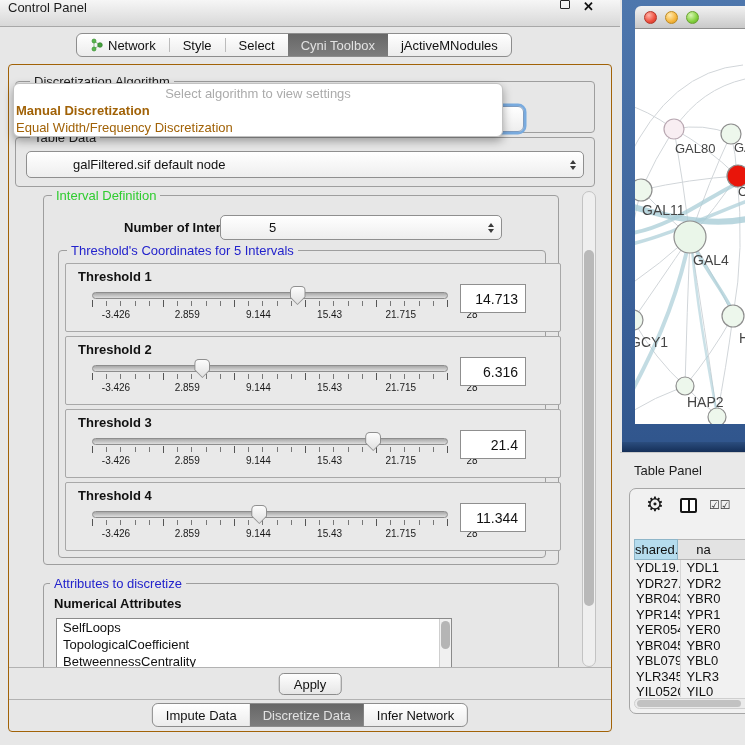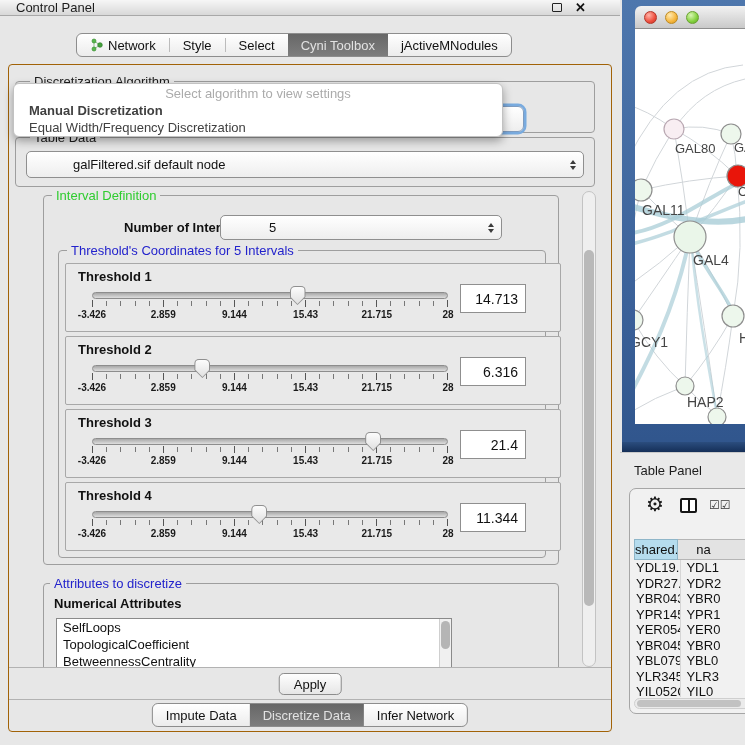--- a/index.html
+++ b/index.html
@@ -1,23 +1,23 @@
 <!DOCTYPE html>
 <html><head>
 <meta charset="utf-8">
 <style>
   * { margin:0; padding:0; box-sizing:border-box; }
   html,body { width:745px; height:745px; overflow:hidden; }
   body { font-family:"Liberation Sans", sans-serif; background:#e7e7e7; position:relative; color:#111; }
 
   
   .cp { position:absolute; left:0; top:0; width:620px; height:745px; background:#e7e7e7; }
-  .cp-titlebar { position:absolute; left:0; top:0; width:620px; height:16px;
+  .cp-titlebar { position:absolute; left:0; top:0; width:620px; height:27px;
     background:linear-gradient(#f6f6f6,#d8d8d8); border-bottom:1px solid #a8a8a8;
-    display:flex; align-items:center; font-size:13px; padding:0 16px; }
+    display:flex; font-size:13px; padding:0 8px; }
   .cp-title { flex:0 0 auto; color:#1c1c1c; }
   .cp-titlebar .spacer { flex:1; }
   .float-btn { width:10px; height:9px; border:1.5px solid #222; border-radius:1px; margin-right:13px; }
   .close-btn { font-size:13px; font-weight:bold; color:#111; line-height:1; margin-right:18px; }
 
   .seg { display:flex; border:1px solid #8d8d8d; border-radius:6px; overflow:hidden;
     background:linear-gradient(#ffffff,#ececec); height:24px; font-size:13px; }
   .seg-item { display:flex; align-items:center; padding:0 13px; color:#111; white-space:nowrap; }
   .seg-item.active { background:linear-gradient(#676767,#7d7d7d); color:#e2e2e2; }
   .seg-div { width:1px; height:14px; background:#bcbcbc; align-self:center; }
@@ -68,21 +68,21 @@
   .ticks-minor { position:absolute; left:0; top:15px; width:357px; height:5px;
     background:repeating-linear-gradient(to right,#777 0 1px,transparent 1px 14.2px); }
   .ticks-major { position:absolute; left:0; top:14px; width:357px; height:7px;
     background:repeating-linear-gradient(to right,#555 0 1px,transparent 1px 71px); }
   .thumb { position:absolute; top:0; width:16px; height:19px; background:#8f8f8f;
     border-radius:5px 5px 0 0; clip-path:polygon(0 0,100% 0,100% 58%,50% 100%,0 58%); }
   .thumb .thumb-in { position:absolute; left:1px; top:1px; width:14px; height:17px;
     background:linear-gradient(#fcfcfc,#e0e0e0); border-radius:4px 4px 0 0;
     clip-path:polygon(0 0,100% 0,100% 58%,50% 100%,0 58%); }
   .tick-labels { position:absolute; left:0; top:23px; width:356px; height:14px; }
-  .tick-label { position:absolute; transform:translateX(-50%); font-size:10px; font-weight:bold; color:#1a1a1a; white-space:nowrap; }
+  .tick-label { position:absolute; transform:translateX(-50%); font-size:10px; font-weight:normal; color:#1a1a1a; white-space:nowrap;margin-left:24px; }
   .thr-value { position:absolute; left:394px; top:20px; width:66px; height:29px;
     border:1px solid #8f8f8f; background:#fff; font-family:"Liberation Sans",sans-serif;
     font-size:14px; text-align:right; padding-right:7px; color:#111; }
 
   .attr-group { left:30px; top:392px; width:516px; height:100px; border-radius:4px 4px 0 0; }
   .attr-title { position:absolute; left:10px; top:12px; font-size:13px; font-weight:bold; }
   .listbox { position:absolute; left:12px; top:34px; width:396px; height:50px;
     background:#fff; border:1px solid #8a8a8a; overflow:hidden; }
   .list-item { font-size:13px; line-height:17px; padding-left:6px; white-space:nowrap; }
   .list-vscroll { position:absolute; right:0; top:0; width:12px; height:48px; background:#f0f0f0; border-left:1px solid #cfcfcf; }
@@ -92,21 +92,21 @@
     border-top:1px solid #b2b2b2; border-bottom:1px solid #b2b2b2; }
   .apply-btn { position:absolute; left:50%; transform:translateX(-50%); top:5px; height:22px;
     padding:0 14px; font-size:13px; font-family:"Liberation Sans",sans-serif;
     border:1px solid #8c8c8c; border-radius:5px; background:linear-gradient(#fefefe,#e6e6e6); color:#111; }
 
   
   .popup { position:absolute; left:13px; top:83px; width:490px; height:54px; z-index:60;
     background:#fff; border:1px solid #c2c2c2; border-radius:6px;
     box-shadow:0 4px 10px rgba(0,0,0,.35); padding-top:2px; }
   .popup-placeholder { text-align:center; font-size:13px; color:#ababab; line-height:16px; }
-  .popup-item { font-size:13px; line-height:17px; padding-left:15px; color:#404040; }
+  .popup-item { font-size:13px; line-height:17px; padding-left:2px; color:#a16207; }
   .popup-item.bold { font-weight:bold; }
 
   
   .net-win { position:absolute; left:622px; top:0; width:123px; height:452px;
     background:linear-gradient(180deg,#4e77ad,#3a6098 70%,#30558c); }
   .net-bottom { position:absolute; left:0; bottom:0; width:100%; height:10px;
     background:linear-gradient(#2b4d7e,#152f58); }
   .net-titlebar { position:absolute; left:13px; top:6px; width:110px; height:23px;
     background:linear-gradient(#f2f2f2,#c9c9c9); border-radius:6px 0 0 0;
     border-bottom:1px solid #8e8e8e; display:flex; align-items:center; padding-left:9px; gap:8px; }

